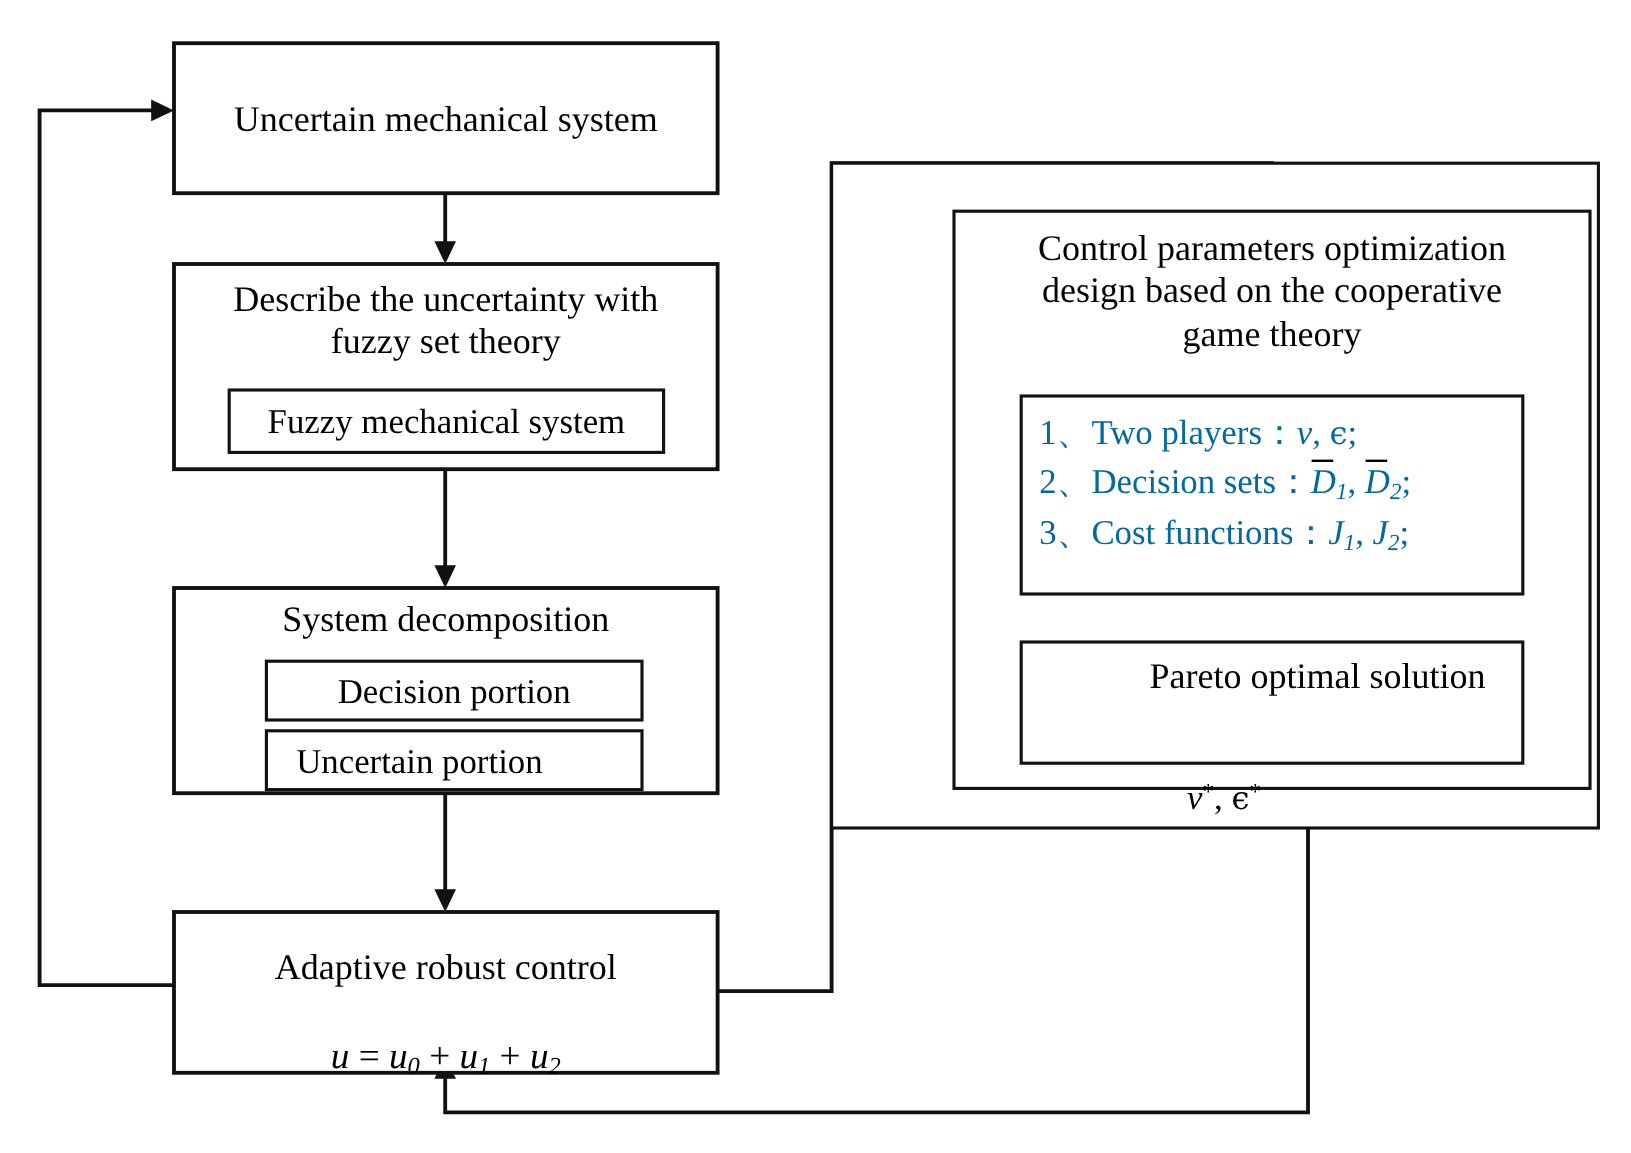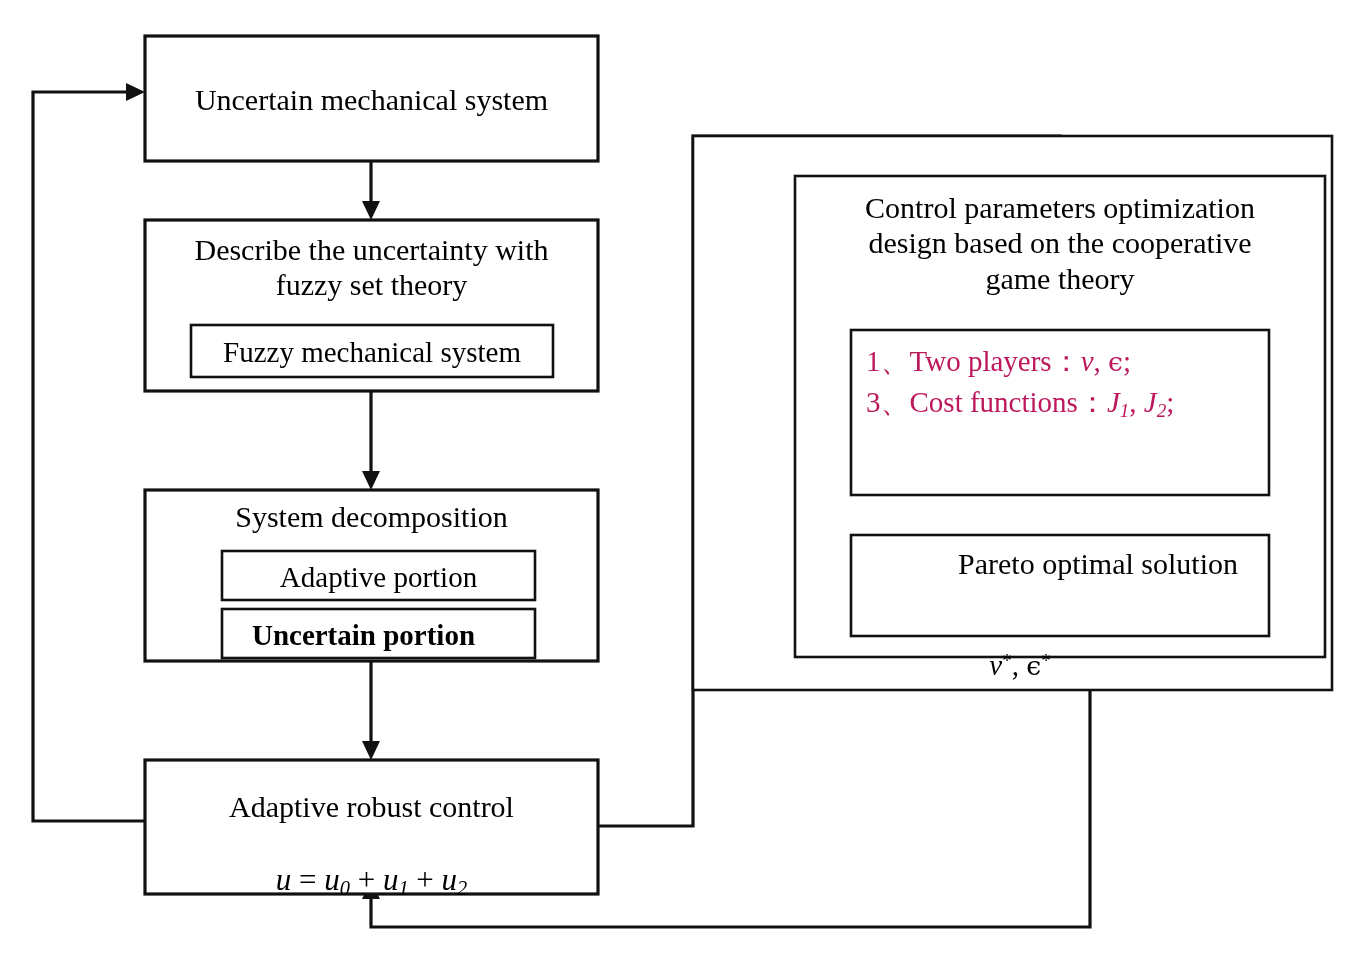--- a/index.html
+++ b/index.html
@@ -55,21 +55,21 @@
     white-space: pre-line;
     pointer-events: none;
   }
   .t30 { font-size: 30px; }
   .t29 { font-size: 29px; }
   .listblock {
     position: absolute;
     text-align: left;
     font-size: 29px;
     line-height: 1.42;
-    color: #be185d;
+    color: #0369a1;
     font-family: "Liberation Serif", "DejaVu Serif", serif;
   }
   .listrow {
     white-space: nowrap;
   }
   .num { letter-spacing: 0; }
   .mi {
     font-style: italic;
     font-family: "Liberation Serif", "DejaVu Serif", serif;
   }
@@ -161,40 +161,43 @@
 
   <div class="lbl t30" style="left:145px; top:82px; width:453px;">Uncertain mechanical system</div>
 
   <div class="lbl t30" style="left:145px; top:232px; width:453px;">Describe the uncertainty with
 fuzzy set theory</div>
 
   <div class="lbl t29" style="left:191px; top:335px; width:362px;">Fuzzy mechanical system</div>
 
   <div class="lbl t30" style="left:145px; top:499px; width:453px;">System decomposition</div>
 
-  <div class="lbl t29" style="left:222px; top:560px; width:313px;">Adaptive portion</div>
-
-  <div class="lbl t29" style="left:222px; top:618px; width:283px;font-weight:bold;">Uncertain portion</div>
+  <div class="lbl t29" style="left:222px; top:560px; width:313px;">Decision portion</div>
+
+  <div class="lbl t29" style="left:208px; top:618px; width:283px;">Uncertain portion</div>
 
   <div class="lbl t30" style="left:145px; top:773px; width:453px;margin-top:16px;">Adaptive robust control</div>
 
   <div class="lbl formula" style="left:145px; top:825px; width:453px;">
     <span class="mi">u</span><span> = </span><span class="mi">u</span><sub>0</sub><span> + </span><span class="mi">u</span><sub>1</sub><span> + </span><span class="mi">u</span><sub>2</sub>
   </div>
 
   <div class="lbl t30" style="left:795px; top:190px; width:530px;">Control parameters optimization
 design based on the cooperative
 game theory</div>
 
   <div class="listblock" style="left:866px; top:341px; width:400px;">
 
     <div class="listrow">
       <span class="num">1</span><span>、</span><span>Two players</span><span>：</span><span class="mi">ν</span><span>, </span><span class="eps">ϵ</span><span>;</span>
     </div>
 
+    <div class="listrow">
+      <span class="num">2</span><span>、</span><span>Decision sets</span><span>：</span><span class="ovl"><span class="bar"></span><span class="mi">D</span></span><sub>1</sub><span>, </span><span class="ovl"><span class="bar"></span><span class="mi">D</span></span><sub>2</sub><span>;</span>
+    </div>
 
     <div class="listrow">
       <span class="num">3</span><span>、</span><span>Cost functions</span><span>：</span><span class="mi">J</span><sub>1</sub><span>, </span><span class="mi">J</span><sub>2</sub><span>;</span>
     </div>
   </div>
 
   <div class="lbl t30" style="left:849px; top:546px; width:498px;">Pareto optimal solution</div>
 
   <div class="lbl t29" style="left:851px; top:614px; width:338px;">
     <span class="mi">ν</span><sup>*</sup><span>, </span><span class="eps">ϵ</span><sup>*</sup>

